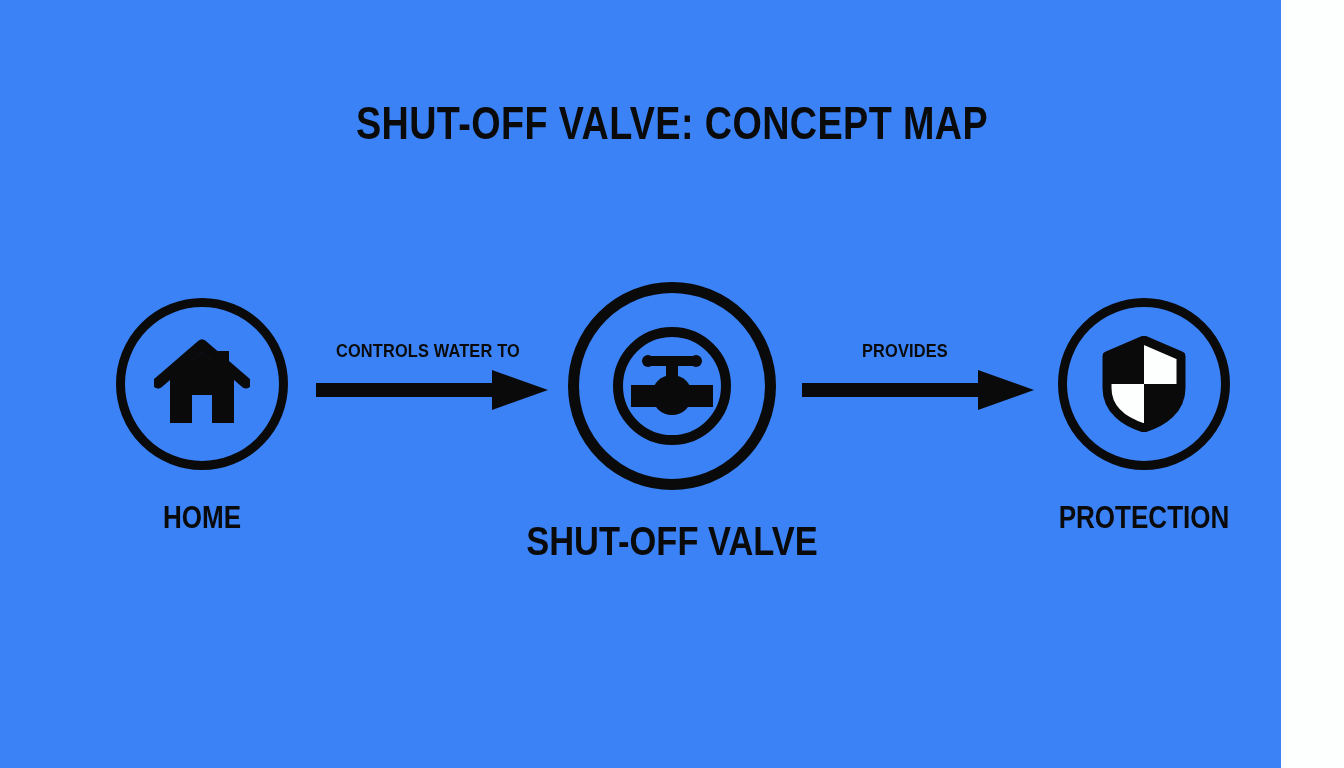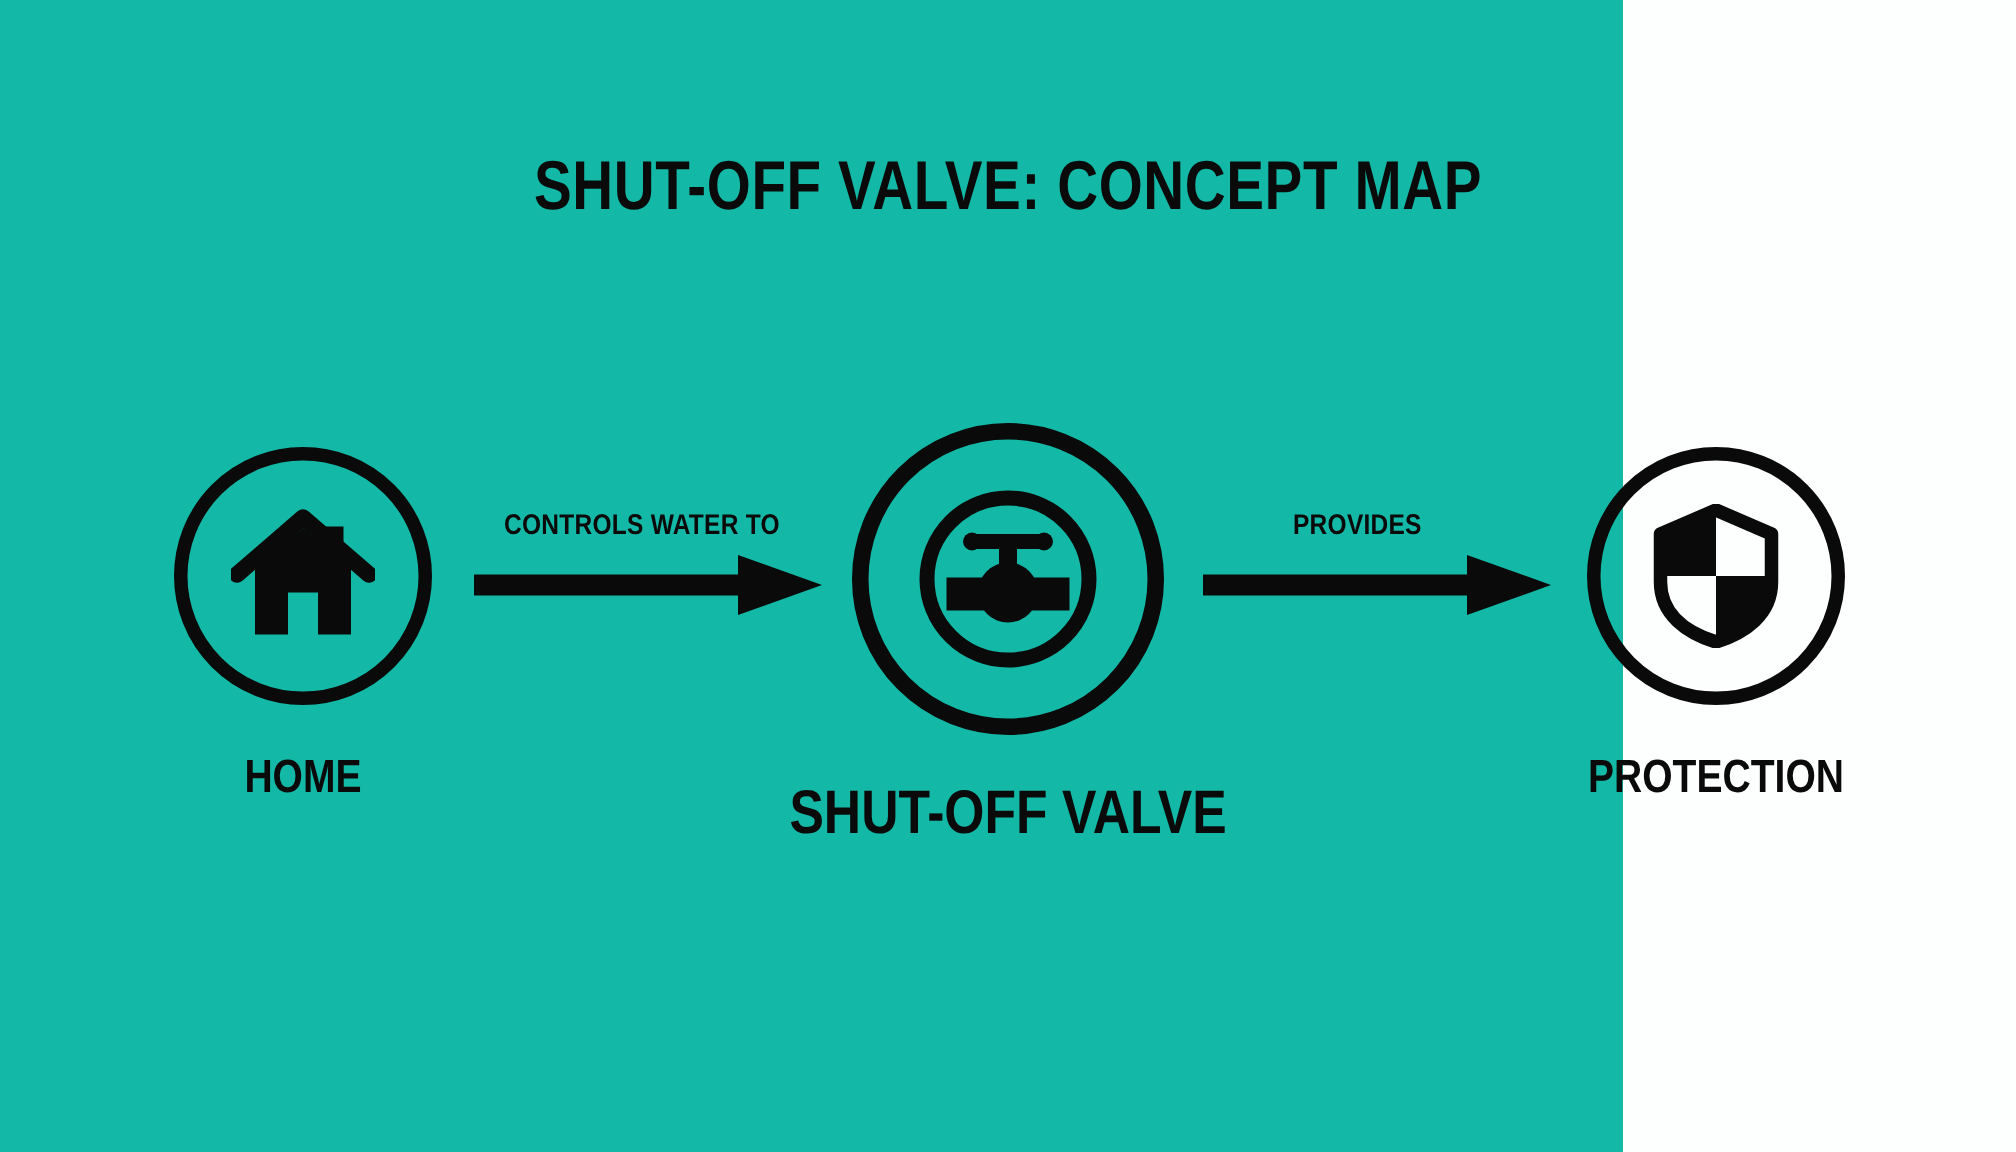--- a/index.html
+++ b/index.html
@@ -8,23 +8,23 @@
   }
   body {
     width: 1344px;
     height: 768px;
     background: #fdfefe;
     font-family: "Liberation Sans", sans-serif;
     overflow: hidden;
   }
   #canvas {
     position: relative;
-    width: 1082px;
+    width: 1281px;
     height: 768px;
-    background: #14b8a6;
+    background: #3b82f6;
   }
 
   
   .title {
     position: absolute;
     left: 0;
     top: 96px;
     width: 1344px;
     text-align: center;
     font-family: "Liberation Sans Narrow", "Liberation Sans", sans-serif;

